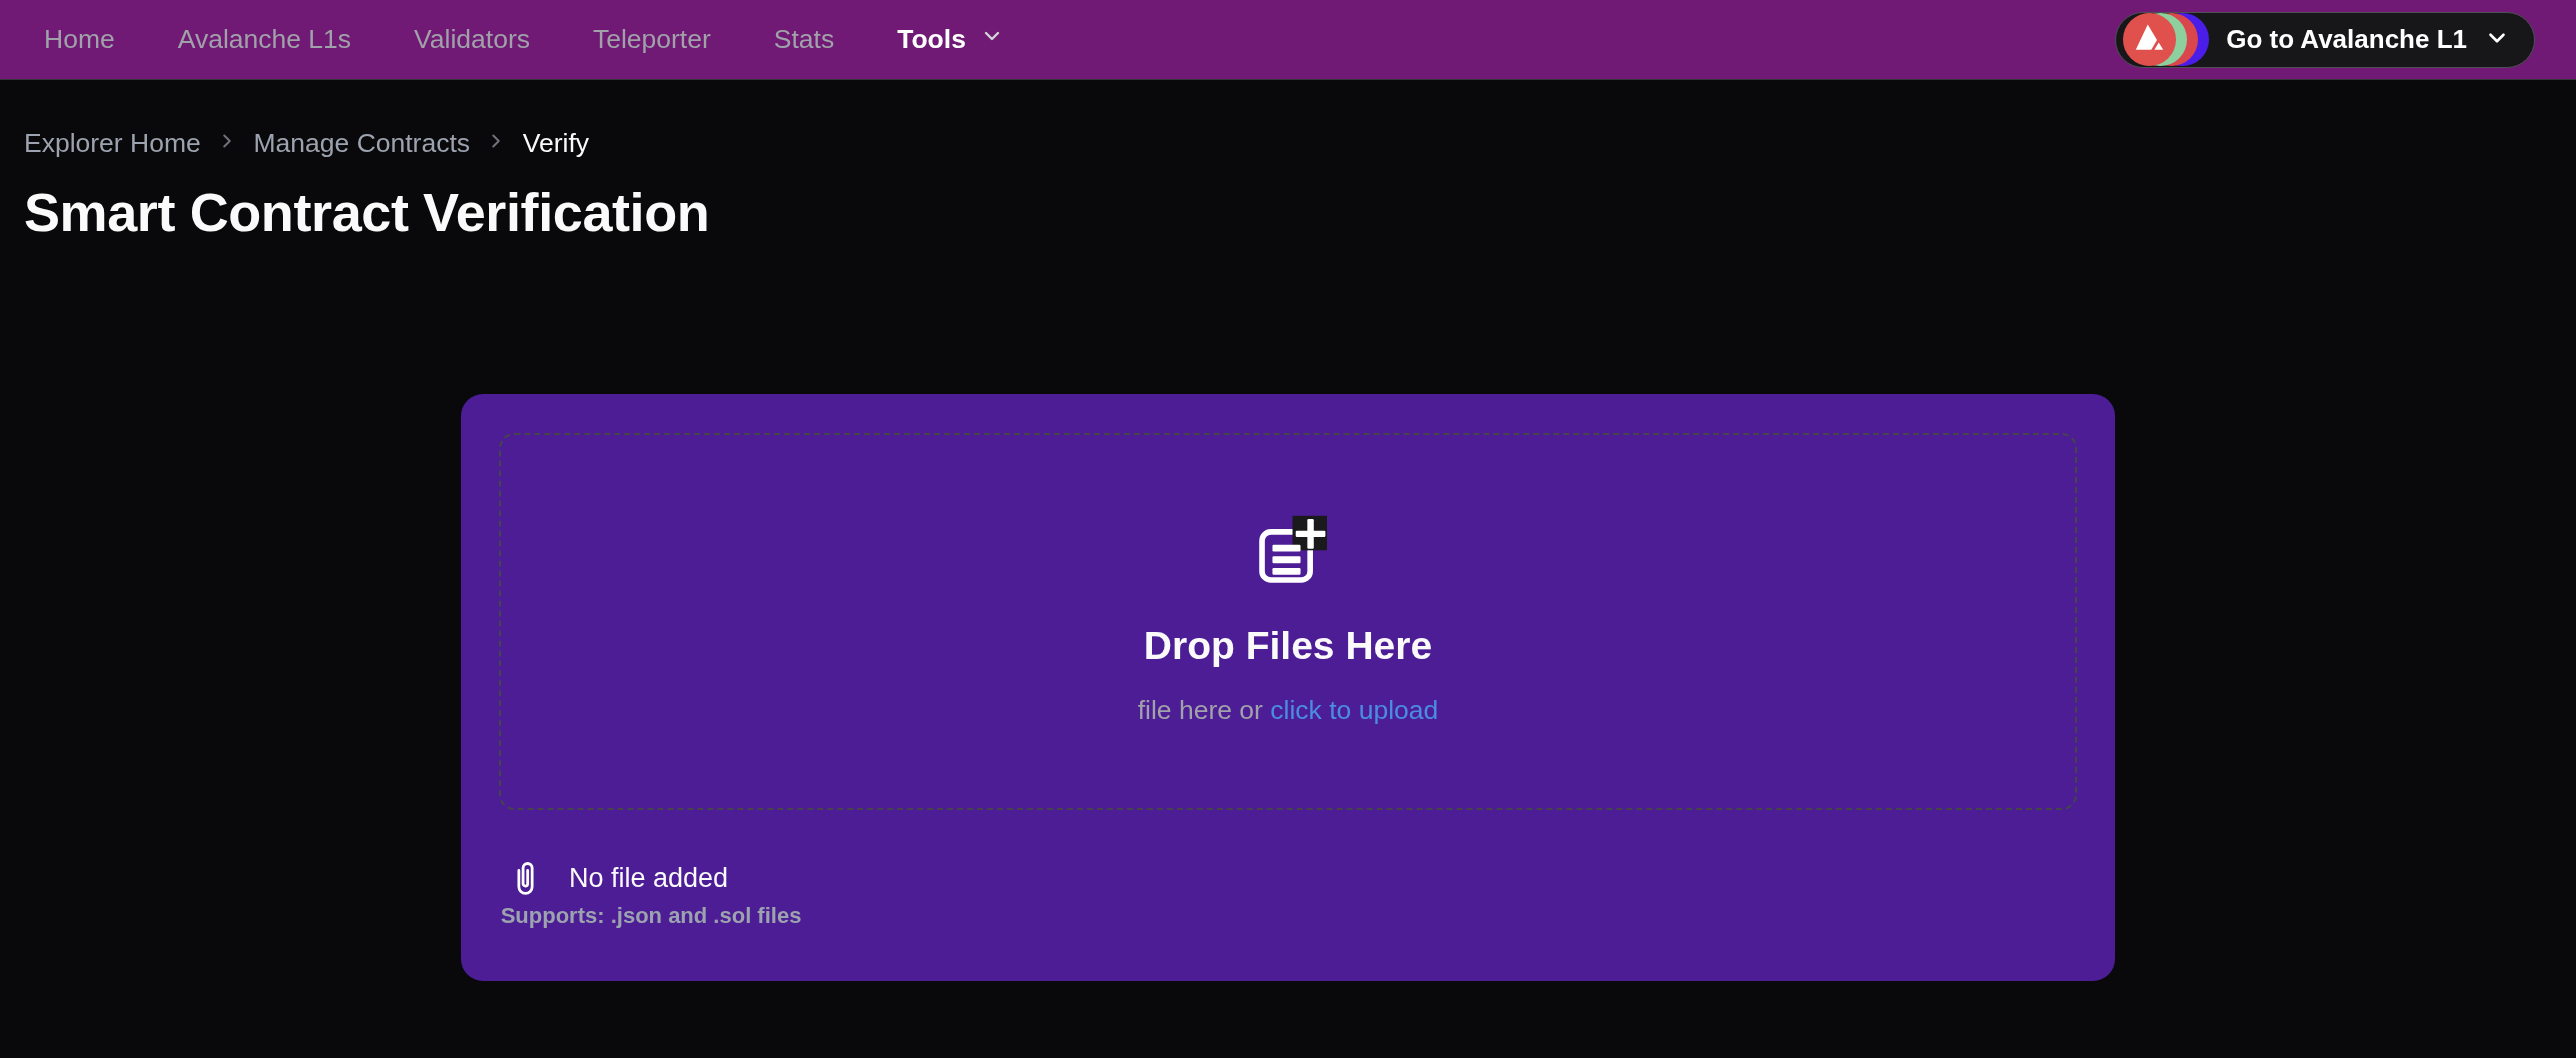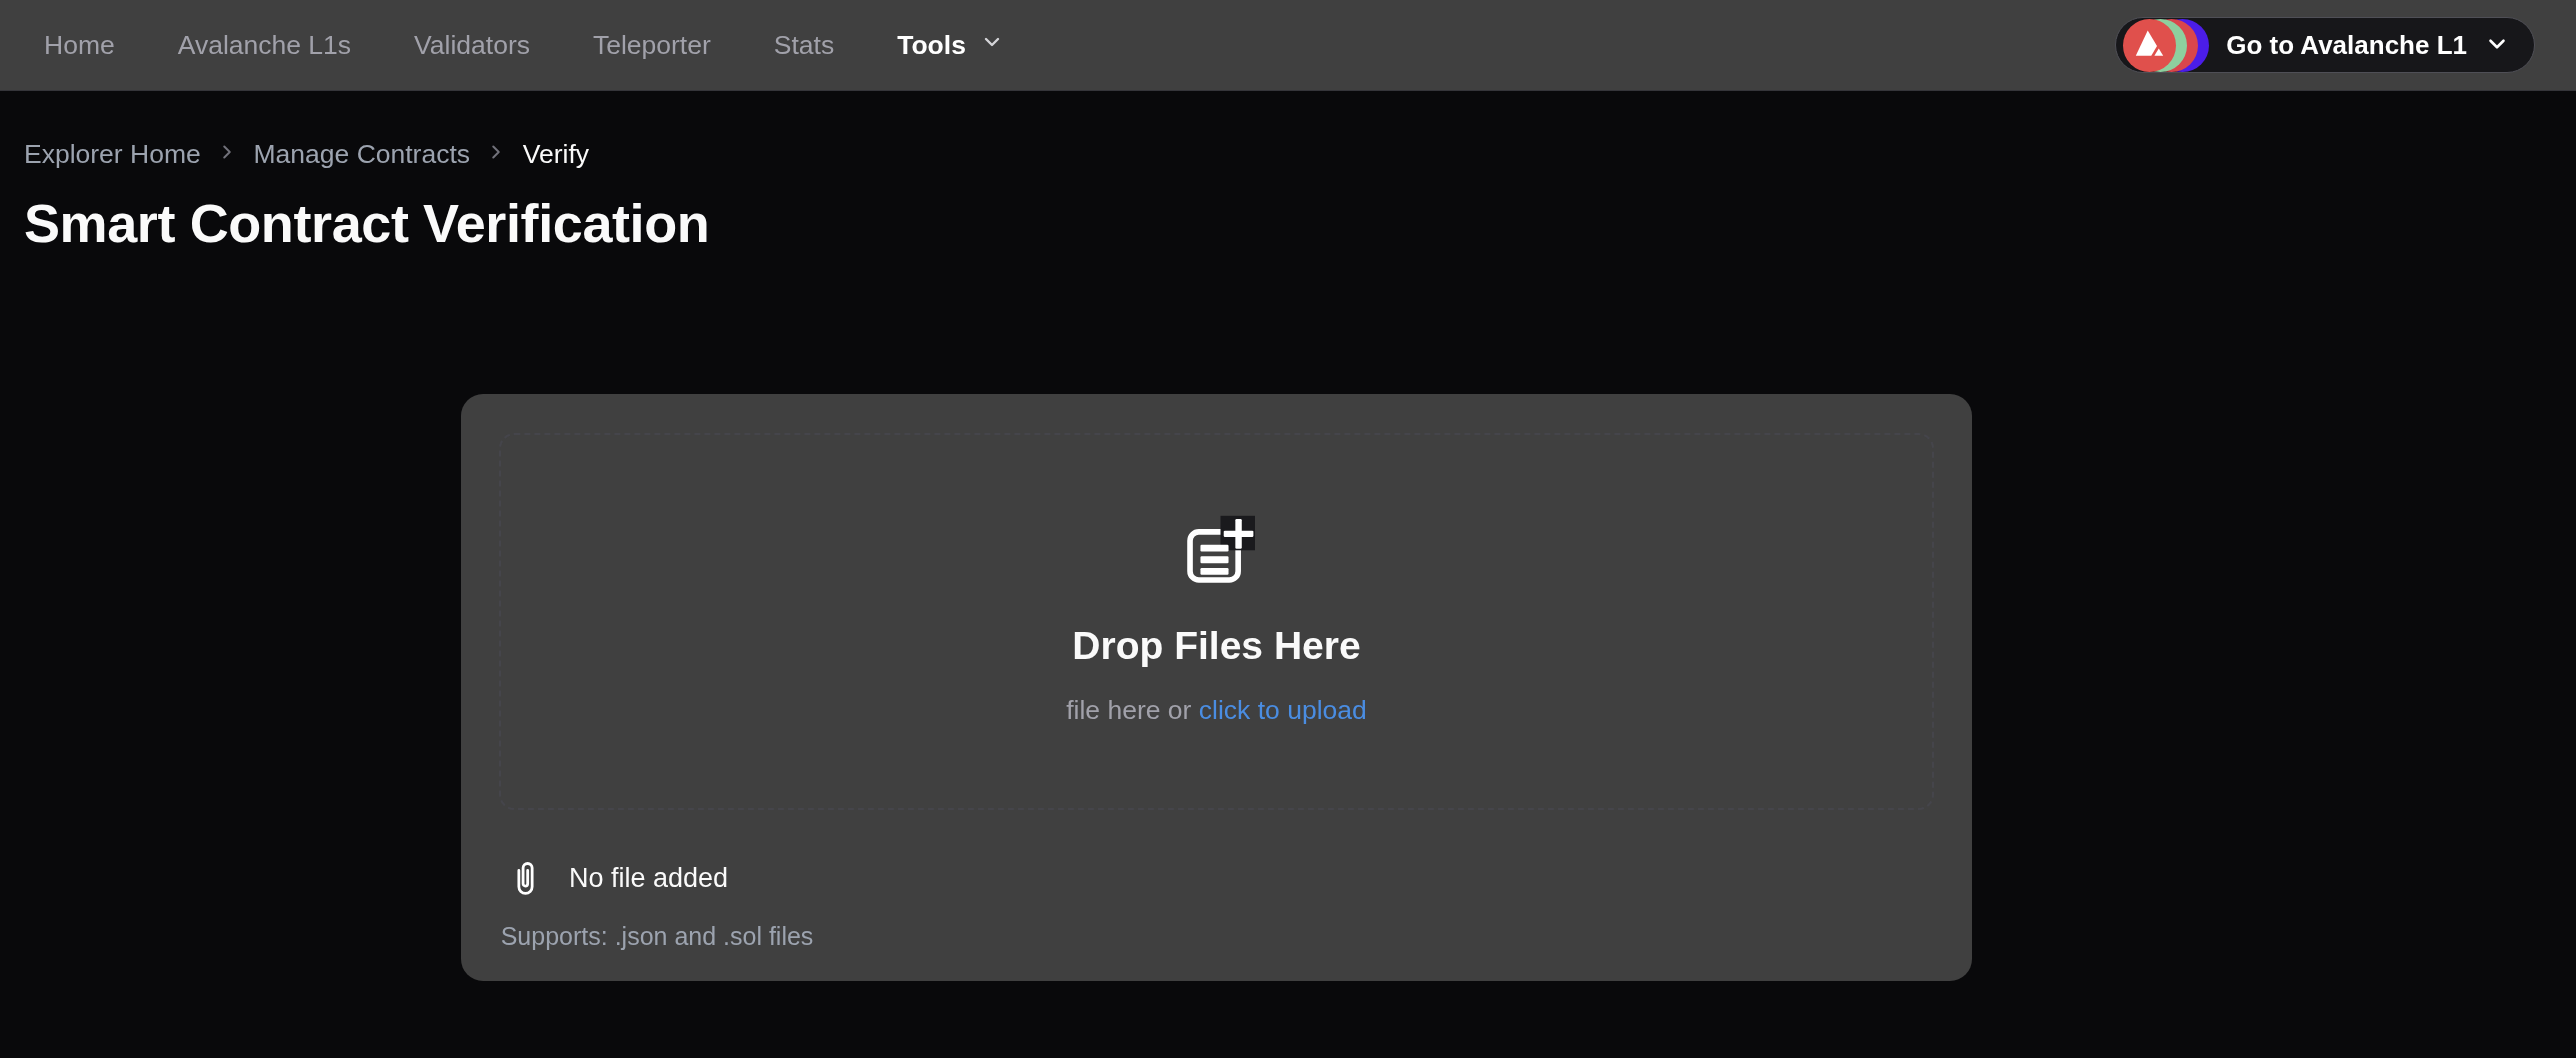--- a/index.html
+++ b/index.html
@@ -7,22 +7,22 @@
     width: 2576px; height: 1059px;
     background: #09090b;
     font-family: "Liberation Sans", sans-serif;
     overflow: hidden;
     position: relative;
     color: #fafafa;
   }
 
   
   .nav {
-    height: 91px;
-    background: #404040;
+    height: 80px;
+    background: #701a75;
     border-bottom: 1.7px solid #35353a;
     display: flex;
     align-items: center;
     padding: 0 41px 0 44px;
   }
   .nav-items { display: flex; align-items: center; gap: 63px; }
   .nav-item {
     font-size: 26.5px;
     color: #a1a1aa;
     cursor: pointer;
@@ -79,22 +79,22 @@
   .page-subtitle {
     margin-top: 24px;
     font-size: 25px;
     color: #ededef;
   }
 
   
   .card {
     position: absolute;
     left: 461px; top: 394px;
-    width: 1511px; height: 587px;
-    background: #404040;
+    width: 1654px; height: 587px;
+    background: #4c1d95;
     border-radius: 22px;
     padding: 39px 38px 0 38px;
   }
   .dropzone {
     height: 377px;
     border: 2.6px dashed #45454b;
     border-radius: 15.4px;
     display: flex; flex-direction: column;
     align-items: center; justify-content: center;
     cursor: pointer;
@@ -114,24 +114,25 @@
   }
   .dz-link { color: #4a8de2; cursor: pointer; }
 
   .file-row {
     margin-top: 46px;
     display: flex; align-items: center; gap: 29px;
     padding-left: 12px;
   }
   .file-text { font-size: 27px; color: #fafafa; }
   .supports {
-    margin-top: 22px;
-    font-size: 25px;
+    margin-top: 3px;
+    font-size: 22px;
     color: #9ca3af;
     padding-left: 1.7px;
+    font-weight: bold;
   }
 </style>
 </head>
 <body>
 
 <header class="nav">
   <nav class="nav-items">
     <span class="nav-item">Home</span>
     <span class="nav-item">Avalanche L1s</span>
     <span class="nav-item">Validators</span>

